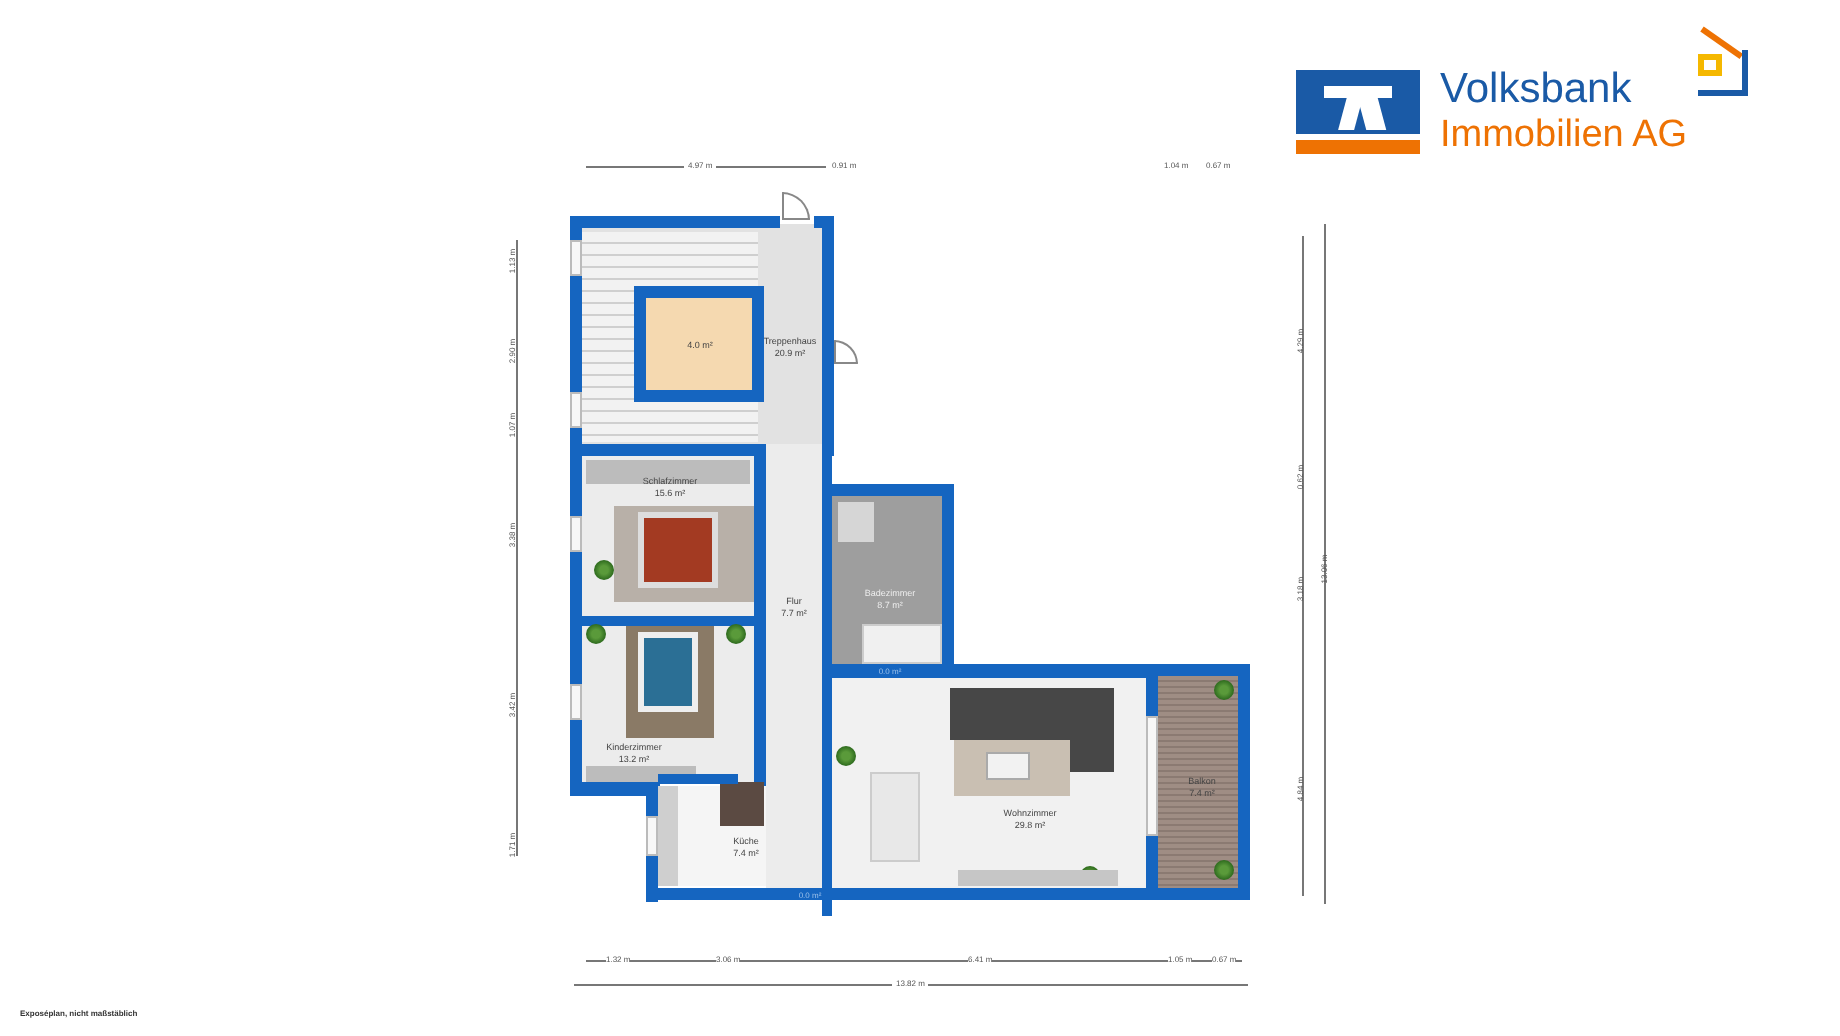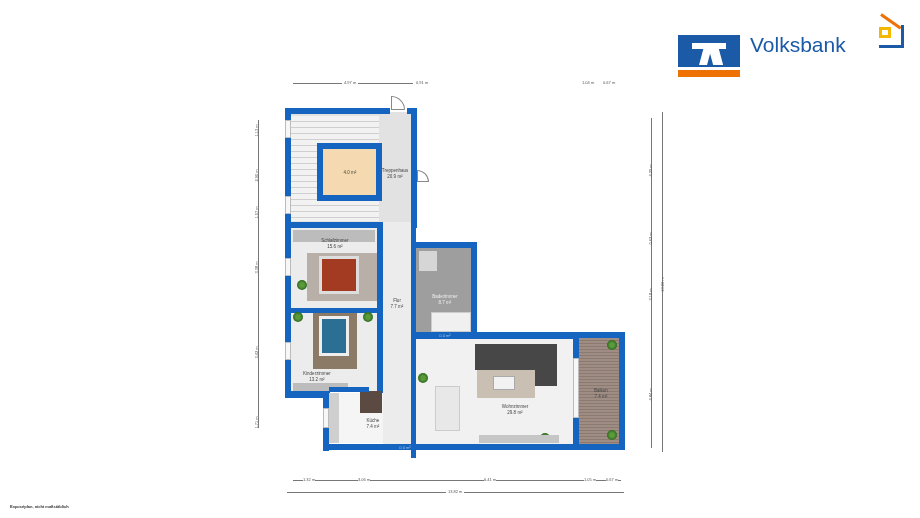--- a/index.html
+++ b/index.html
@@ -12,30 +12,31 @@
   .floor { position: absolute; background: #ececec; }
   .room-label { position: absolute; font-size: 4.5px; color: #444; text-align: center; line-height: 6px; white-space: nowrap; transform: translateX(-50%); }
   .plant { position: absolute; width: 10px; height: 10px; border-radius: 50%; background: radial-gradient(circle, #5a9a3a 30%, #2e6b1e 70%); }
   .door-arc { position: absolute; border: 1px solid #888; border-radius: 0 100% 0 0; }
   .window { position: absolute; background: #f7f7f7; border: 1px solid #bbb; }
   .vtext { position: absolute; font-size: 4px; color: #555; transform: rotate(-90deg); transform-origin: center; white-space: nowrap; }
 </style>
 </head>
 <body>
 
-<div class="abs" style="left:678px;top:35px;width:232px;height:45px;padding-left:41px;">
+<div class="abs" style="left:648px;top:35px;width:232px;height:45px;padding-left:41px;">
   <div class="abs" style="left:0;top:0;width:62px;height:42px;">
     <div class="abs" style="left:0;top:0;width:62px;height:32px;background:#1a5aa6;"></div>
     <div class="abs" style="left:0;top:35px;width:62px;height:7px;background:#ee7203;"></div>
 
     <div class="abs" style="left:14px;top:8px;width:34px;height:6px;background:#fff;"></div>
     <div class="abs" style="left:24px;top:8px;width:8px;height:22px;background:#fff;transform:skewX(-15deg);"></div>
     <div class="abs" style="left:33px;top:14px;width:10px;height:16px;background:#fff;transform:skewX(15deg);"></div>
   </div>
   <div class="abs" style="left:72px;top:-2px;font-size:21px;color:#1a5aa6;">Volksbank</div>
+  <div class="abs" style="left:72px;top:22px;font-size:19px;color:#ee7203;">Immobilien AG</div>
 
   <div class="abs" style="left:195px;top:-22px;width:36px;height:40px;">
     <div class="abs" style="left:8px;top:0;width:24px;height:3px;background:#ee7203;transform:rotate(35deg);transform-origin:left;"></div>
     <div class="abs" style="left:6px;top:14px;width:12px;height:11px;border:3px solid #f5b800;background:#fff;"></div>
     <div class="abs" style="left:28px;top:12px;width:3px;height:22px;background:#1a5aa6;"></div>
     <div class="abs" style="left:6px;top:32px;width:25px;height:3px;background:#1a5aa6;"></div>
   </div>
 </div>
 
 <div class="hline" style="left:293px;top:83px;width:120px;"></div>

